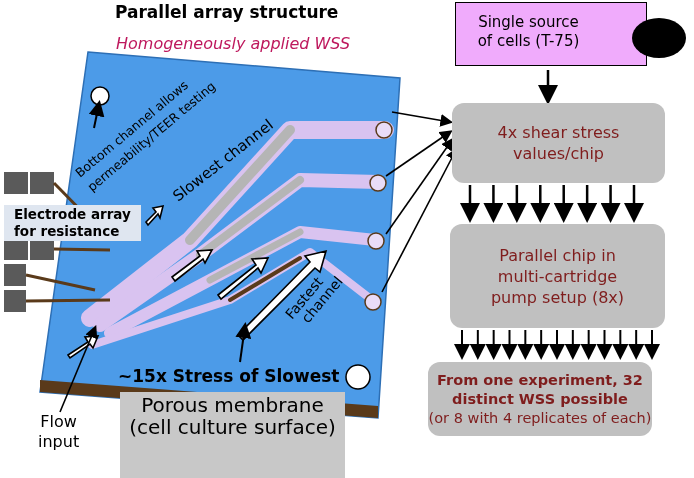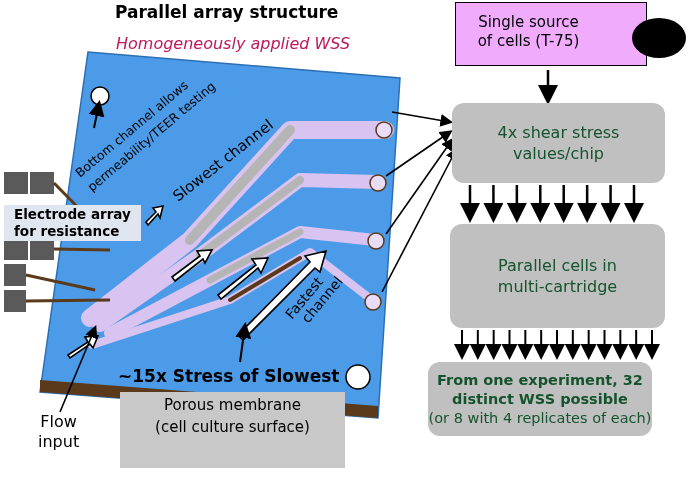--- a/index.html
+++ b/index.html
@@ -1,27 +1,27 @@
 <!DOCTYPE html>
 <html><head>
 <meta charset="utf-8">
 <style>
   html, body { margin:0; padding:0; background:#ffffff; }
   body { width:694px; height:478px; position:relative; overflow:hidden; font-family:"DejaVu Sans", sans-serif; }
   .abs { position:absolute; }
   .title { left:115px; top:2px; font-weight:bold; font-size:17px; color:#000; }
   .wss-label { left:116px; top:34px; font-style:italic; font-size:16px; color:#be185d; z-index:3; }
-  .gray-box { background:#c0c0c0; border-radius:12px; text-align:center; color:#14532d; }
+  .gray-box { background:#c0c0c0; border-radius:12px; text-align:center; color:#7f1d1d; }
   .box1 { left:452px; top:103px; width:213px; height:80px; font-size:16px; line-height:21px; display:flex; align-items:center; justify-content:center; }
   .box2 { left:450px; top:224px; width:215px; height:104px; font-size:16px; line-height:21px; display:flex; align-items:center; justify-content:center; }
   .box3 { left:428px; top:362px; width:224px; height:74px; font-size:14.5px; line-height:19px; display:flex; flex-direction:column; align-items:center; justify-content:center; }
   .box3 .bold { font-weight:bold; }
   .source { left:455px; top:2px; width:192px; height:64px; background:#f0abfc; border:1.5px solid #000; font-size:15px; line-height:19px; text-align:center; padding-top:10px; box-sizing:border-box; padding-right:45px; }
   .source-dot { left:632px; top:18px; width:54px; height:40px; border-radius:50%; background:#000; }
-  .membrane-label { left:120px; top:392px; width:225px; height:76px; background:#c8c8c8; text-align:center; font-size:15px; line-height:22px; padding-top:2px; box-sizing:border-box; }
+  .membrane-label { left:120px; top:392px; width:225px; height:86px; background:#c8c8c8; text-align:center; font-size:20px; line-height:22px; padding-top:2px; box-sizing:border-box; }
   .flow-input { left:38px; top:412px; font-size:16px; line-height:20px; text-align:center; }
   .electrode-label { left:4px; top:205px; font-size:13.5px; line-height:17px; background:#dfe6f0; padding:1px 10px;font-weight:bold; }
 </style>
 </head>
 <body>
 
 <div class="abs title">Parallel array structure</div>
 
 <svg class="abs" style="left:0;top:0;z-index:1" width="440" height="478">
   <defs>
@@ -153,21 +153,22 @@
 </svg>
 
 <div class="abs gray-box box1" style="z-index:2">
   <div>
     <div>4x shear stress</div>
     <div>values/chip</div>
   </div>
 </div>
 <div class="abs gray-box box2" style="z-index:2">
   <div>
-    <div>Parallel cells in</div>
+    <div>Parallel chip in</div>
     <div>multi-cartridge</div>
+    <div>pump setup (8x)</div>
   </div>
 </div>
 <div class="abs gray-box box3" style="z-index:2">
   <div class="bold">From one experiment, 32</div>
   <div class="bold">distinct WSS possible</div>
   <div>(or 8 with 4 replicates of each)</div>
 </div>
 
 </body></html>

